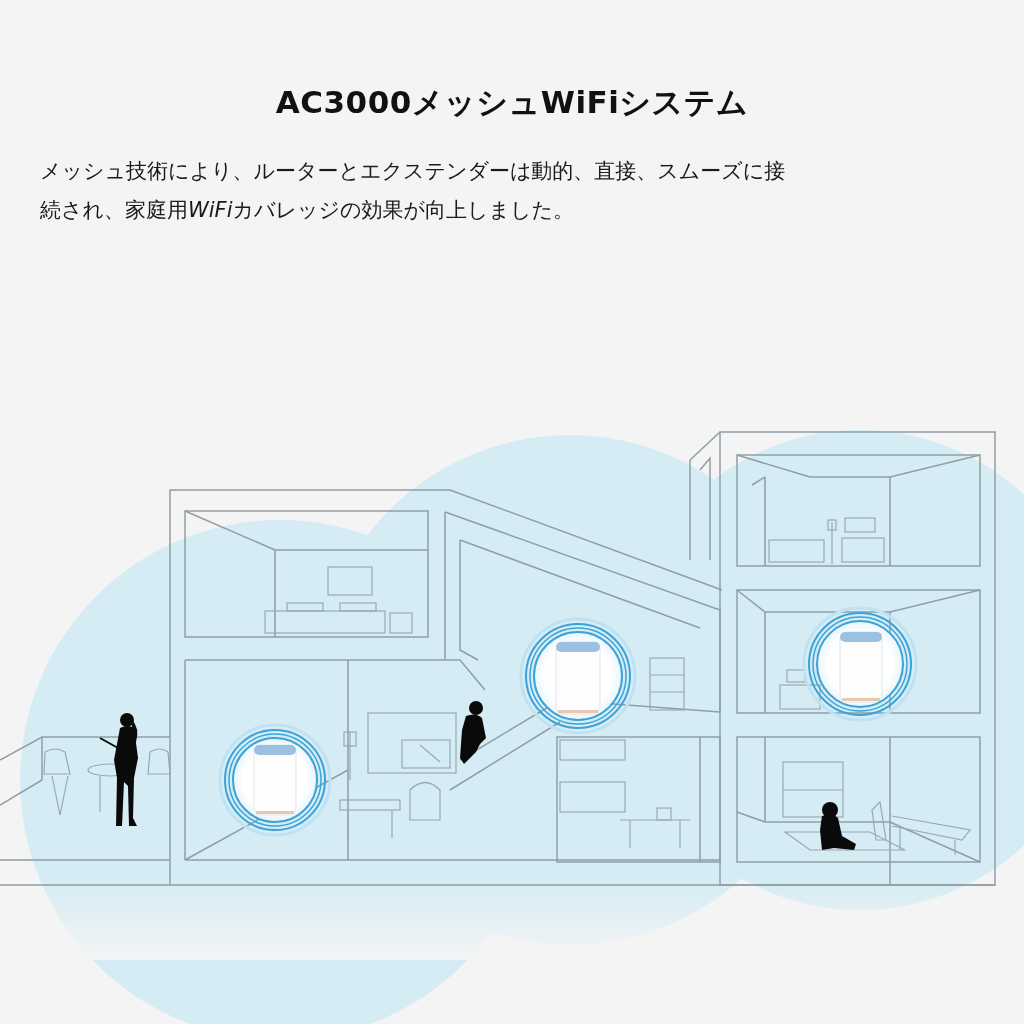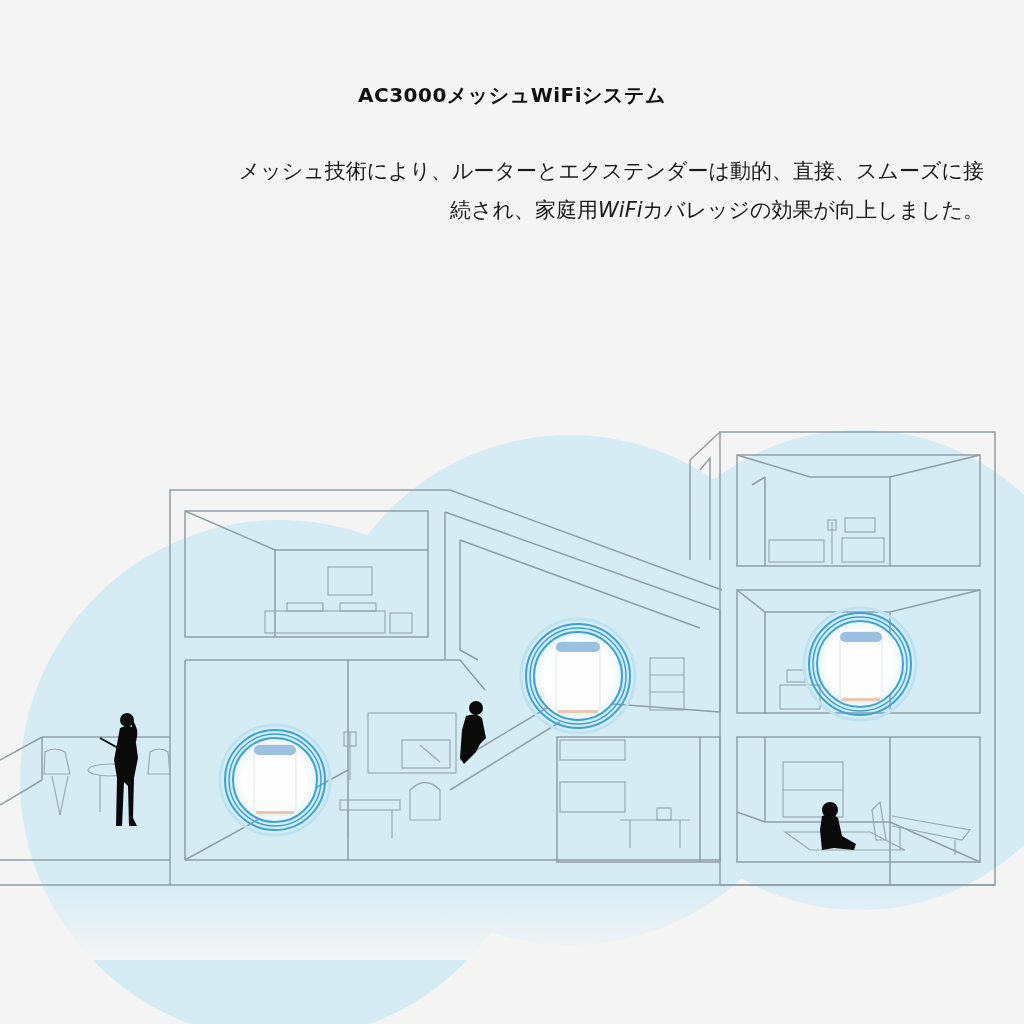--- a/index.html
+++ b/index.html
@@ -4,26 +4,26 @@
   <style>
     html, body { margin: 0; padding: 0; }
     body {
       width: 1024px; height: 1024px; overflow: hidden;
       background: #f4f4f4;
       font-family: "DejaVu Sans", "Liberation Sans", sans-serif;
       position: relative;
     }
     .title {
       position: absolute; left: 0; top: 82px; width: 1024px;
-      text-align: center; font-size: 20px; font-weight: bold; color: #111;
+      text-align: center; font-size: 31px; font-weight: bold; color: #111;
       letter-spacing: 0.5px;
     }
     .desc {
       position: absolute; left: 40px; top: 152px; width: 944px;
-      text-align: right; font-size: 21px; line-height: 39px; color: #1a1a1a;
+      text-align: left; font-size: 21px; line-height: 39px; color: #1a1a1a;
     }
     .desc em { }
     .scene { position: absolute; left: 0; top: 400px; width: 1024px; height: 624px; }
   </style>
 </head>
 <body>
 
 <div class="title">AC3000メッシュWiFiシステム</div>
 
 <div class="desc">

